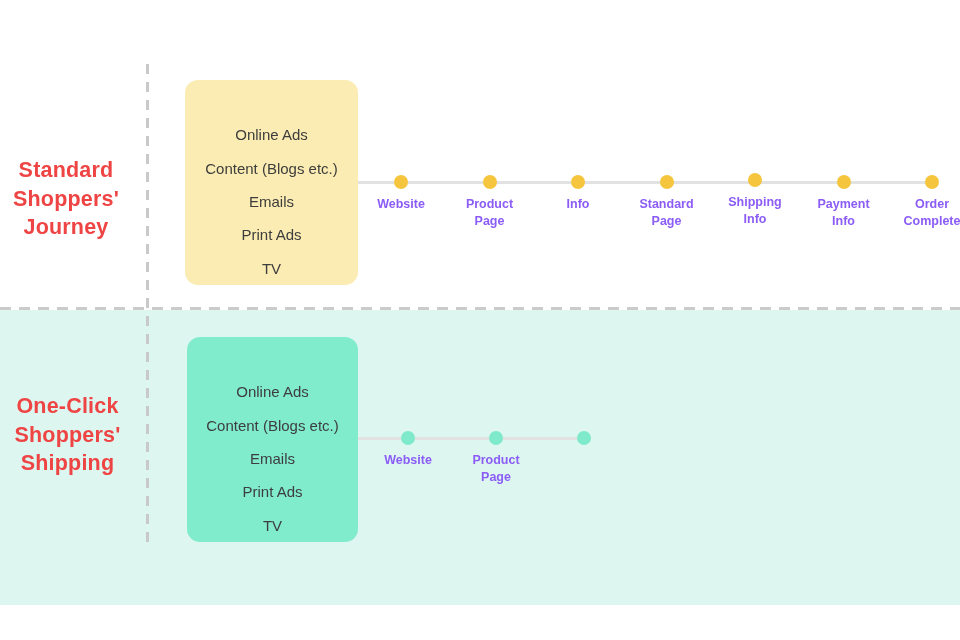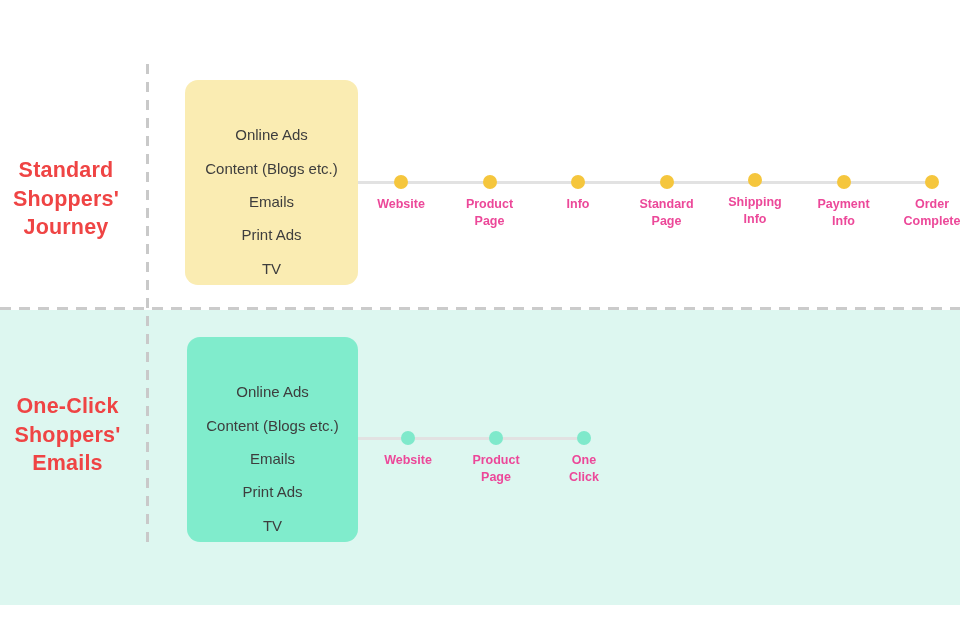--- a/index.html
+++ b/index.html
@@ -72,21 +72,21 @@
   .dot {
     width: 14px; height: 14px;
     border-radius: 50%;
     margin: 0 auto;
   }
   .step-label {
     margin-top: 7px;
     font-size: 12.5px;
     font-weight: 700;
     line-height: 16.5px;
-    color: #ec4899;
+    color: #8b5cf6;
     white-space: pre-line;
   }
 </style>
 </head>
 <body>
 
 <div class="canvas">
 
   <div class="mint-band" style="background: rgb(221, 247, 240);"></div>
   <div class="h-divider"></div>
@@ -137,40 +137,38 @@
           <div class="dot" style="background: rgb(245, 198, 61);"></div>
           <div class="step-label">Order
 Complete</div>
         </div>
       </div>
   </section>
 
   <section class="journey" id="journey-1">
     <h2 class="journey-title" style="left: 0px; top: 392px; width: 135px;">One-Click
 Shoppers'
-Emails</h2>
+Shipping</h2>
     <div class="channels-box" style="left: 187px; top: 337px; width: 171px; height: 205px; background: rgb(128, 236, 204);">
         <div class="channel">Online Ads</div>
         <div class="channel">Content (Blogs etc.)</div>
         <div class="channel">Emails</div>
         <div class="channel">Print Ads</div>
         <div class="channel">TV</div>
       </div>
     <div class="timeline-line" style="left: 358px; top: 437px; width: 226px; background: rgb(226, 226, 226);"></div>
     <div class="steps-layer">
         <div class="step" style="left: 348px; top: 431px;">
           <div class="dot" style="background: rgb(127, 233, 203);"></div>
           <div class="step-label">Website</div>
         </div>
         <div class="step" style="left: 436px; top: 431px;">
           <div class="dot" style="background: rgb(127, 233, 203);"></div>
           <div class="step-label">Product
 Page</div>
         </div>
         <div class="step" style="left: 524px; top: 431px;">
           <div class="dot" style="background: rgb(127, 233, 203);"></div>
-          <div class="step-label">One
-Click</div>
         </div>
       </div>
   </section>
 
 </div>
 
 </body></html>

